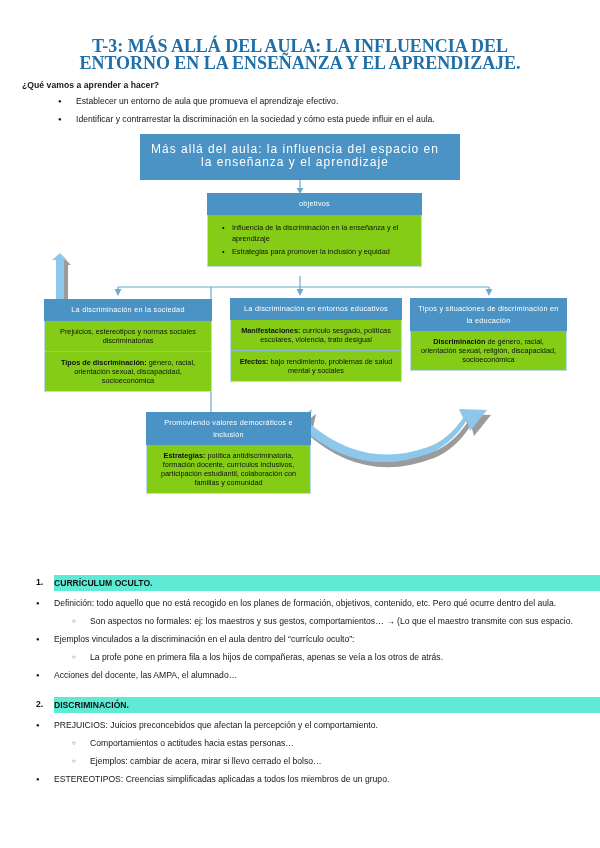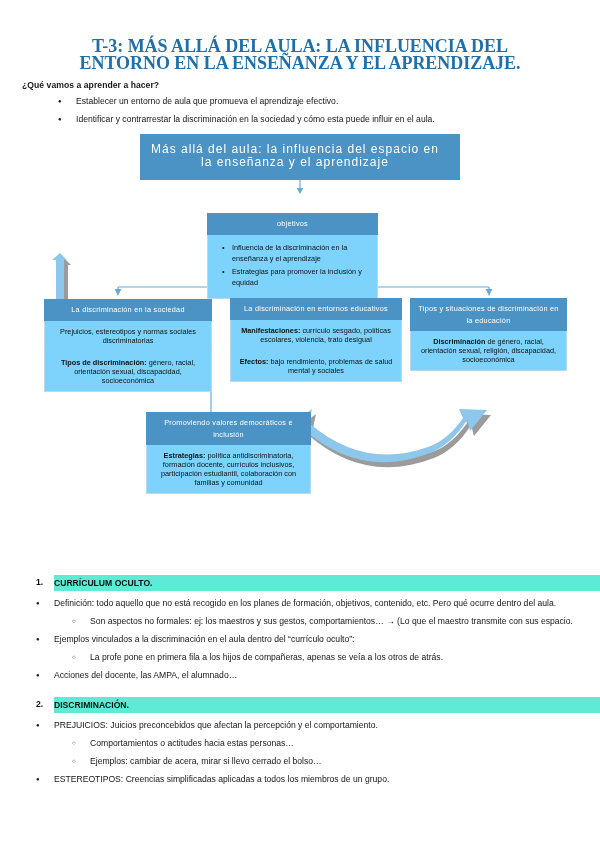--- a/index.html
+++ b/index.html
@@ -91,21 +91,21 @@
     font-size: 7.3px;
     line-height: 11.5px;
     letter-spacing: 0.25px;
     padding: 5px 6px;
     box-sizing: border-box;
   }
   .node-head.wide-spacing {
     letter-spacing: 0.9px;
   }
   .node-body {
-    background: #7dd3fc;
+    background: #84cc16;
     border: 1px solid #bcd9ec;
     border-top: none;
     box-sizing: border-box;
   }
   .node-cell {
     padding: 6px 7px;
     font-size: 7.3px;
     line-height: 9px;
     text-align: center;
     color: #111111;
@@ -135,21 +135,21 @@
   .bullet-cell li::before {
     content: "\2022";
     position: absolute;
     left: -10px;
     top: 0;
   }
 
   
   #node-root      { left: 140px; top: 6px;   width: 320px; }
   #node-root .node-head { font-size: 12px; line-height: 13px; padding: 9px 20px 11px 10px; letter-spacing: 1.0px;}
-  #node-objetivos { left: 207px; top: 65px;  width: 171px; margin-top: 20px; }
+  #node-objetivos { left: 207px; top: 65px;  width: 215px; }
   #node-sociedad  { left: 44px;  top: 171px; width: 168px; }
   #node-entornos  { left: 230px; top: 170px; width: 172px; }
   #node-tipos     { left: 410px; top: 170px; width: 157px; }
   #node-valores   { left: 146px; top: 284px; width: 165px; }
 
   
   .sections {
     position: absolute;
     left: 0;
     top: 575px;

